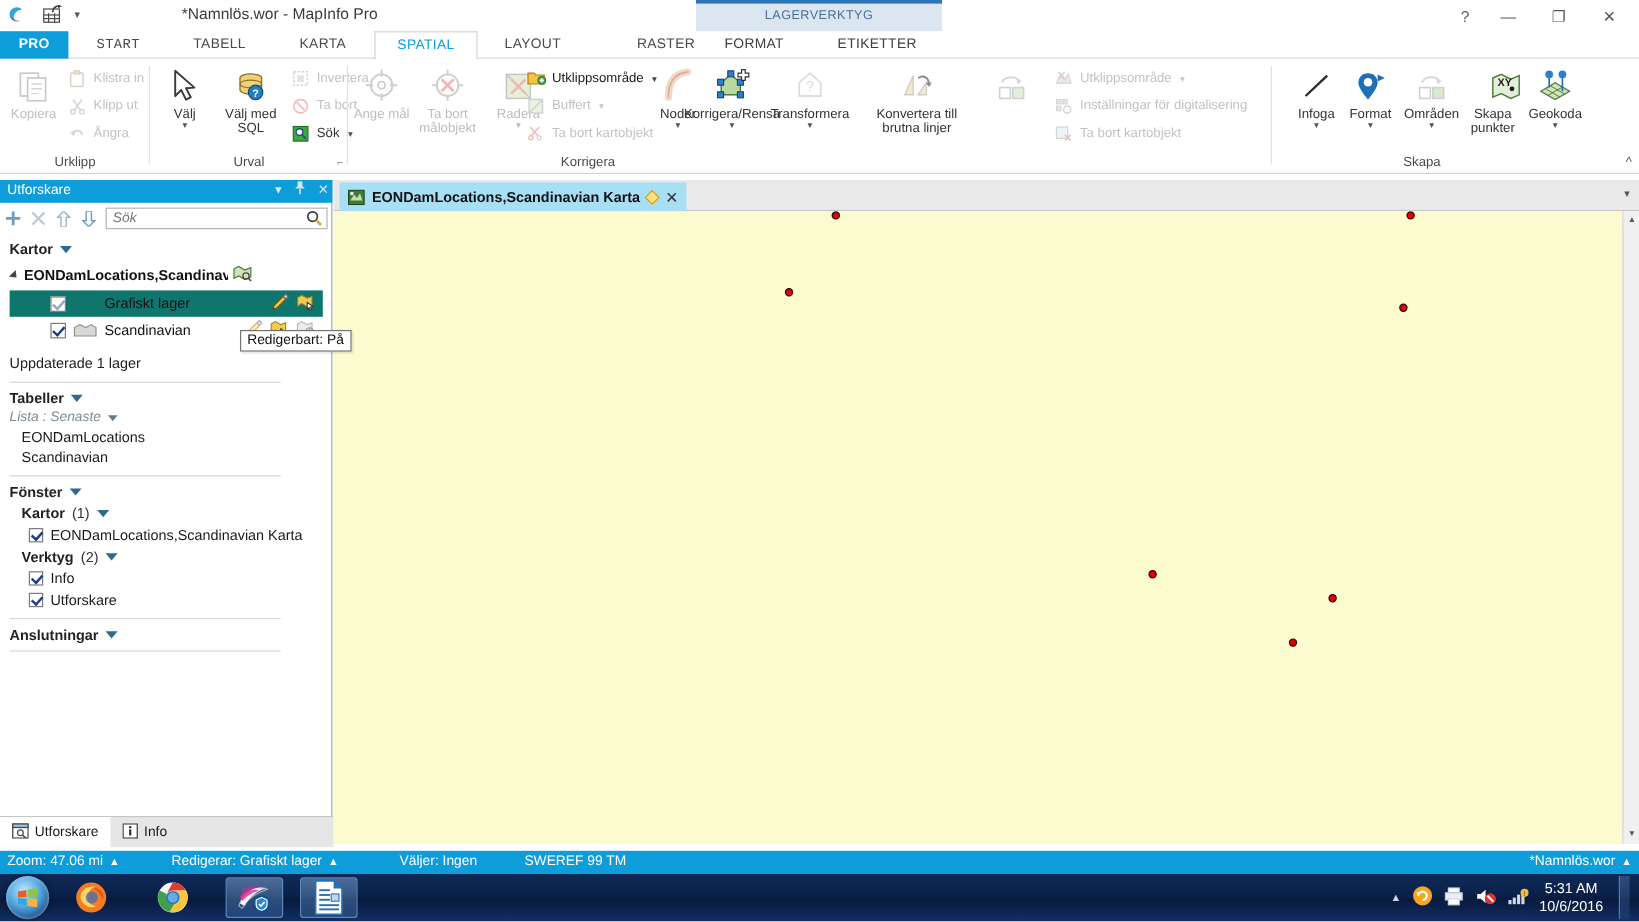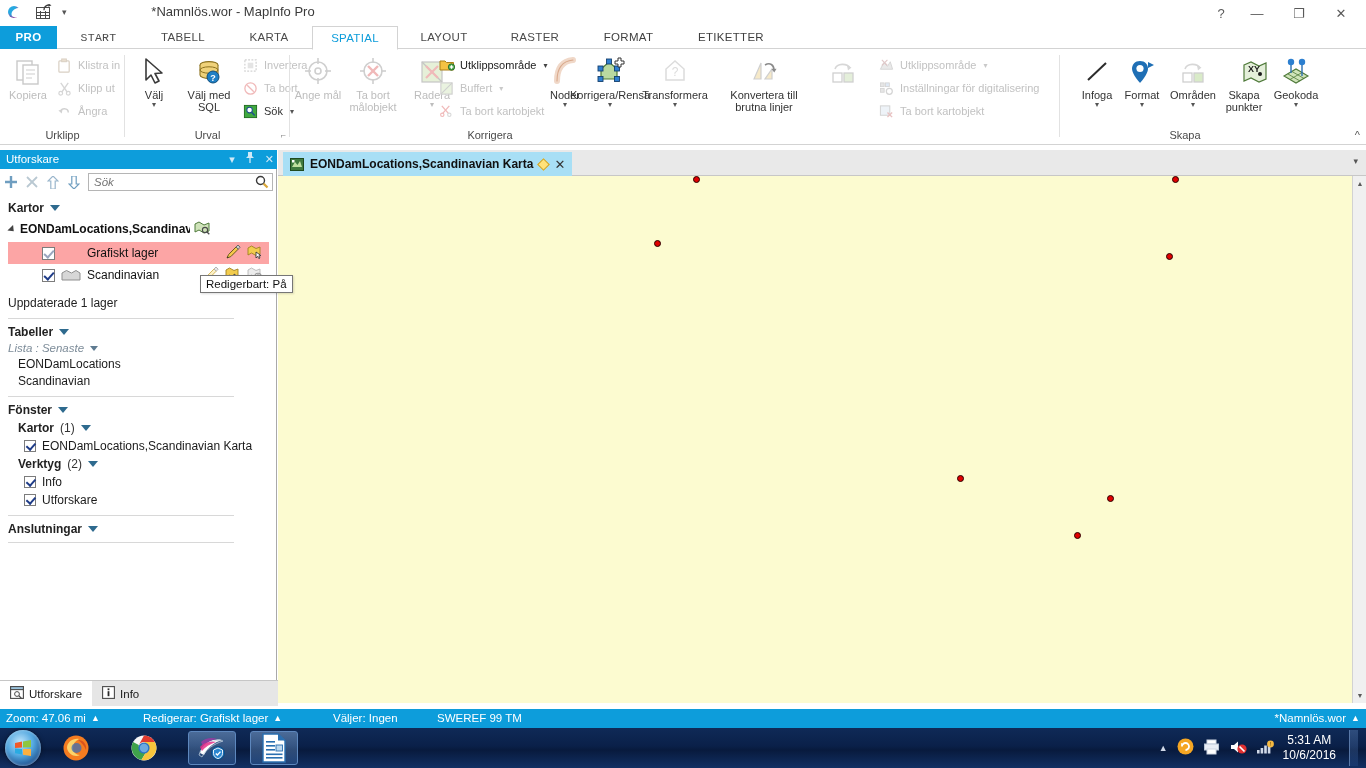--- a/index.html
+++ b/index.html
@@ -119,21 +119,21 @@
   .exp-body { position:absolute; left:0; top:45px; width:277px; height:508px; overflow:hidden; padding:0 8px; }
   .sect-head { font-size:12px; font-weight:bold; color:#222; display:flex; align-items:center; gap:6px; margin-top:6px; }
   .tri { width:0; height:0; border-left:5px solid transparent; border-right:5px solid transparent; border-top:6px solid #2e6a8e; }
 
   .maprow { display:flex; align-items:center; gap:4px; margin-top:5px; font-size:12px; font-weight:bold; color:#111; }
   .maprow .nm { overflow:hidden; white-space:nowrap; width:170px; }
 
   .layer {
     display:flex; align-items:center; height:22px; position:relative; padding-left:34px;
   }
-  .layer.sel { background:#fca5a5; }
+  .layer.sel { background:#0f766e; }
   .layer .cb { width:13px; height:13px; border:1px solid #7c7c7c; background:#fff; position:relative; flex:0 0 13px; }
   .layer .cb.on::after { content:""; position:absolute; left:3px; top:0px; width:4px; height:8px;
       border:solid #1f3c88; border-width:0 2px 2px 0; transform:rotate(42deg); }
   .layer .cb.dim::after { content:""; position:absolute; left:3px; top:0px; width:4px; height:8px;
       border:solid #9aa6bf; border-width:0 2px 2px 0; transform:rotate(42deg); }
   .layer .sym { width:24px; display:flex; align-items:center; justify-content:center; margin-left:4px; }
   .layer .lname { font-size:12px; color:#111; margin-left:4px; white-space:nowrap; overflow:hidden; }
   .layer .acts { position:absolute; right:6px; display:flex; gap:6px; align-items:center; }
 
   .tooltip {
@@ -232,31 +232,35 @@
       <span class="title-inner">*Namnlös.wor - MapInfo Pro</span>
     </div>
 
     <div class="winbtns">
       <div class="winbtn help">?</div>
       <div class="winbtn">—</div>
       <div class="winbtn">❐</div>
       <div class="winbtn close">✕</div>
     </div>
 
+    <div class="ctx-group">
+      <div class="bar"></div>
+      <div class="lbl">LAGERVERKTYG</div>
+    </div>
   </div>
 
   <div class="tabbar">
     <div class="underline"></div>
     <div class="tab pro" style="left:0px;   width:57px;">PRO</div>
     <div class="tab" style="left:57px;  width:83px;font-family:Liberation Mono, monospace;">START</div>
     <div class="tab" style="left:140px; width:86px;">TABELL</div>
     <div class="tab" style="left:226px; width:86px;">KARTA</div>
     <div class="tab active" style="left:312px; width:86px;">SPATIAL</div>
     <div class="tab" style="left:398px; width:92px;">LAYOUT</div>
-    <div class="tab" style="left:490px; width:90px;">RASTER</div>
+    <div class="tab" style="left:510px; width:90px;">RASTER</div>
     <div class="tab ctx" style="left:580px; width:97px;">FORMAT</div>
     <div class="tab ctx" style="left:677px; width:108px;">ETIKETTER</div>
   </div>
 
   <div class="ribbon">
 
     <div class="grp" style="left:0px; width:125px;">
       <div class="btn-big dis" style="left:2px; width:52px;">
         <div class="ico">
           <svg width="30" height="30" viewBox="0 0 30 30">

